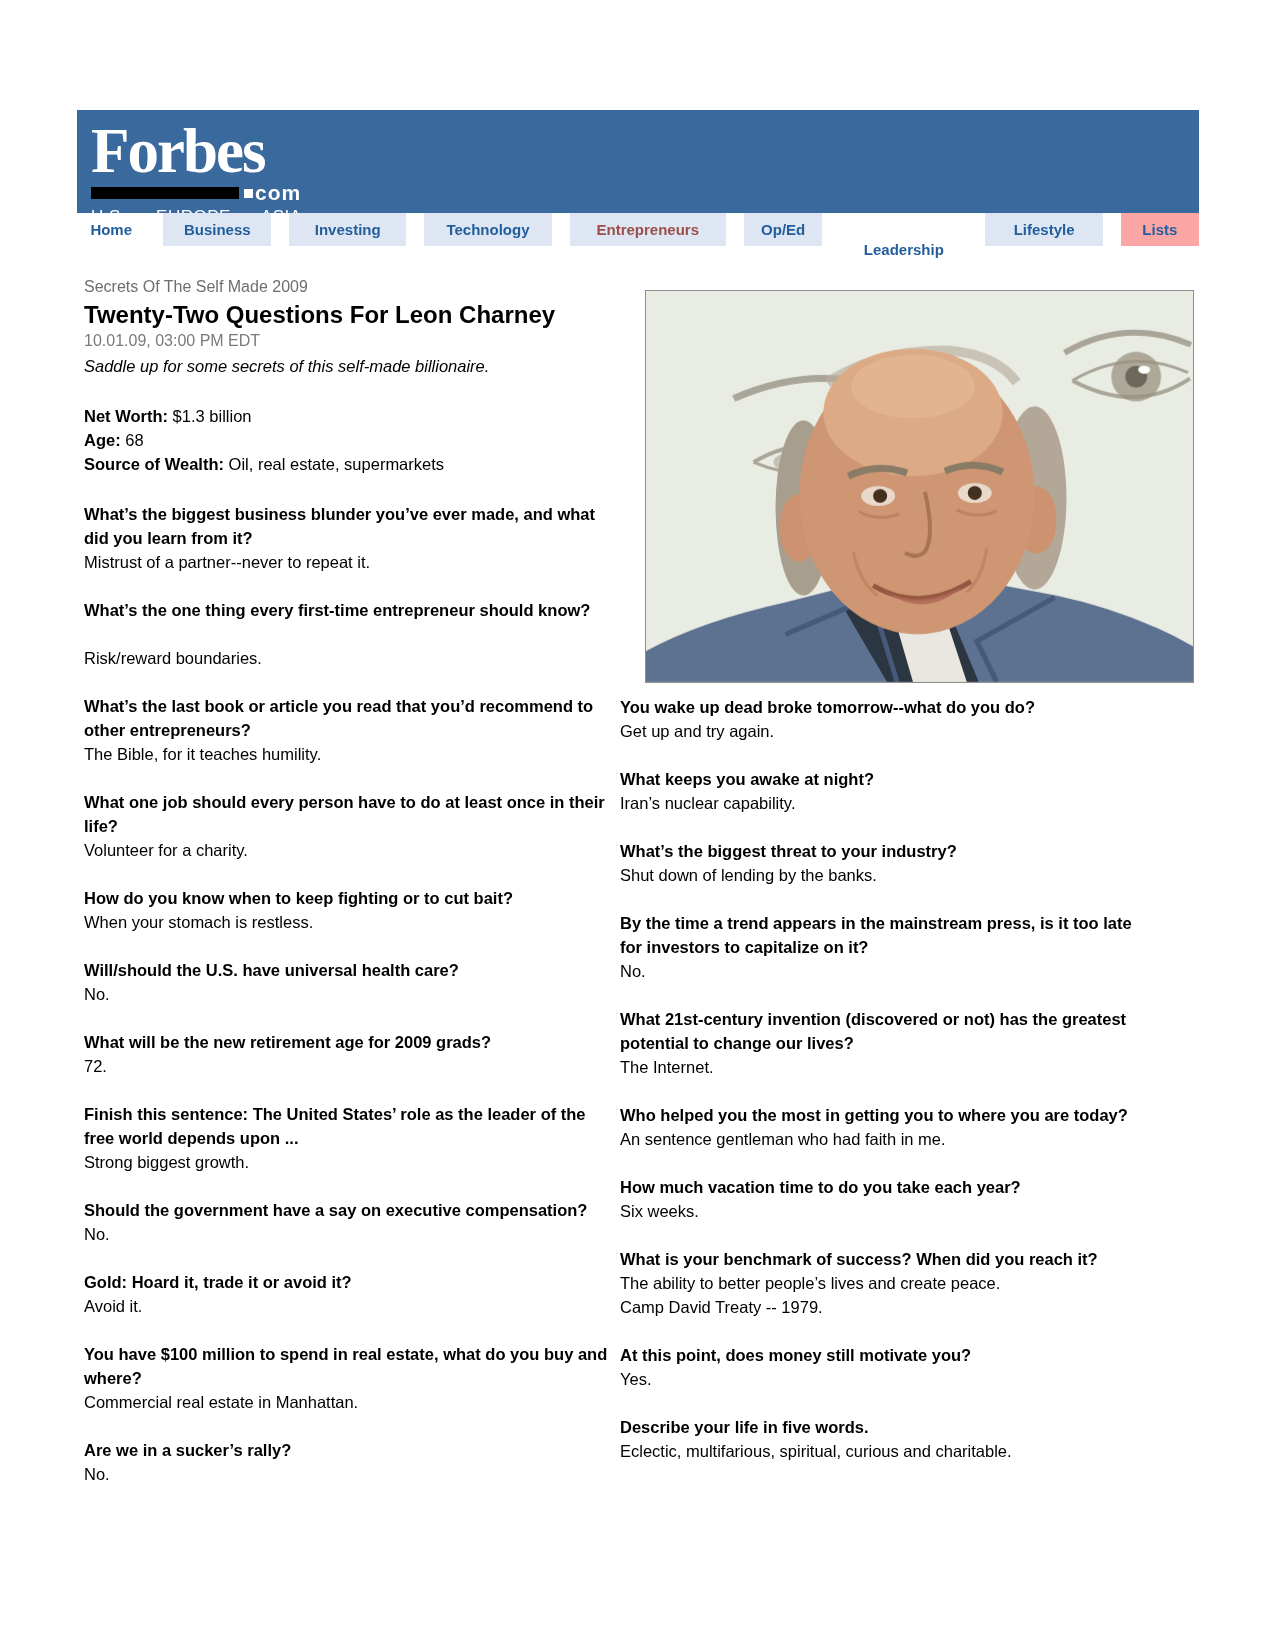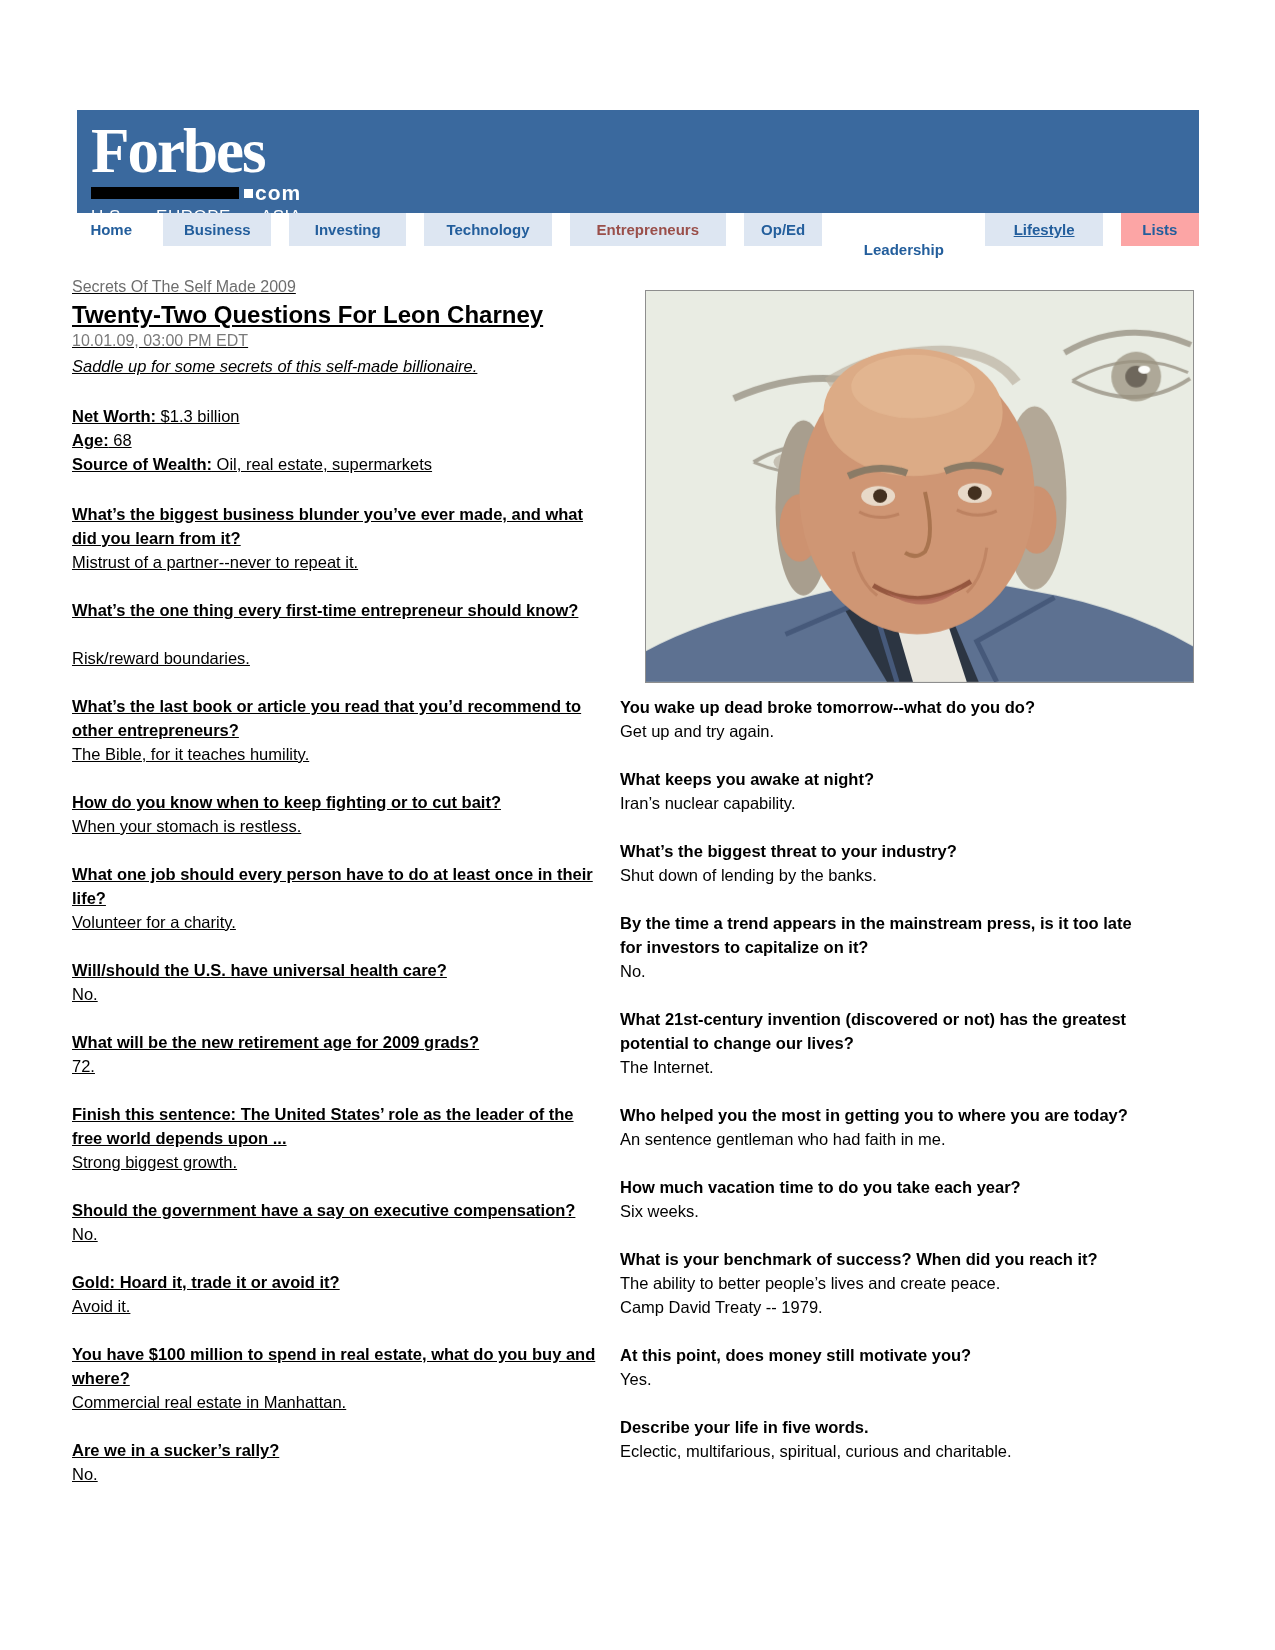--- a/index.html
+++ b/index.html
@@ -18,21 +18,21 @@
   .regions { margin-top:7px; display:flex; gap:30px; }
   .region { color:#fff; font-weight:normal; font-size:17px; letter-spacing:0.5px; cursor:pointer;text-align:right; }
 
   
   .nav { position:absolute; left:77px; top:213px; width:1122px; height:33px;
          display:flex; gap:18px; background:#fff; }
   .tab { display:flex; align-items:center; justify-content:center;
          font-weight:bold; font-size:15px; cursor:pointer; }
 
   
-  .left-col  { position:absolute; left:72px;  top:276px; width:529px;text-decoration:underline; }
+  .left-col  { position:absolute; left:84px;  top:276px; width:529px; }
   .right-col { position:absolute; left:620px; top:695px; width:524px; }
   .photo-box { position:absolute; left:645px; top:290px; width:549px; height:393px;
                border:1px solid #8e8e8e; }
   .photo-box svg { display:block; width:100%; height:100%; }
 
   .kicker { font-size:16px; color:#6e6e6e; line-height:22px; }
   .title  { font-size:24px; font-weight:bold; color:#000; line-height:30px; margin-top:2px; }
   .date   { font-size:16px; color:#7a7a7a; line-height:22px; }
   .deck   { font-size:16.5px; font-style:italic; line-height:23px; margin-top:3px; }
 
@@ -67,21 +67,21 @@
   </div>
 
   <div class="nav" id="nav">
       <div class="tab" style="background: rgb(255, 255, 255); color: rgb(35, 94, 156); flex-grow: 7; flex-basis: 0px;">Home</div>
       <div class="tab" style="background: rgb(221, 230, 242); color: rgb(35, 94, 156); flex-grow: 11; flex-basis: 0px;">Business</div>
       <div class="tab" style="background: rgb(221, 230, 242); color: rgb(35, 94, 156); flex-grow: 12; flex-basis: 0px;">Investing</div>
       <div class="tab" style="background: rgb(221, 230, 242); color: rgb(35, 94, 156); flex-grow: 13; flex-basis: 0px;">Technology</div>
       <div class="tab" style="background: rgb(221, 230, 242); color: rgb(154, 79, 74); flex-grow: 16; flex-basis: 0px;">Entrepreneurs</div>
       <div class="tab" style="background: rgb(221, 230, 242); color: rgb(35, 94, 156); flex-grow: 8; flex-basis: 0px;">Op/Ed</div>
       <div class="tab" style="background: rgb(221, 230, 242); color: rgb(35, 94, 156); flex-grow: 13; flex-basis: 0px; margin-top: 36px;">Leadership</div>
-      <div class="tab" style="background: rgb(221, 230, 242); color: rgb(35, 94, 156); flex-grow: 12; flex-basis: 0px; text-decoration: underline;">Lifestyle</div>
+      <div class="tab" style="background: rgb(221, 230, 242); color: rgb(35, 94, 156); flex-grow: 12; flex-basis: 0px;">Lifestyle</div>
       <div class="tab" style="background: #fca5a5; color: rgb(35, 94, 156); flex-grow: 8; flex-basis: 0px;">Lists</div>
     </div>
 
   <div class="left-col">
     <div class="kicker">Secrets Of The Self Made 2009</div>
     <div class="title">Twenty-Two Questions For Leon Charney</div>
     <div class="date">10.01.09, 03:00 PM EDT</div>
     <div class="deck">Saddle up for some secrets of this self-made billionaire.</div>
     <div class="stats" id="stats">
         <div class="stat-line"><b>Net Worth:</b> $1.3 billion</div>
@@ -95,26 +95,26 @@
         </div>
         <div class="qa">
           <div class="question">What’s the one thing every first-time entrepreneur should know?</div>
           <div class="answer gap">Risk/reward boundaries.</div>
         </div>
         <div class="qa">
           <div class="question">What’s the last book or article you read that you’d recommend to other entrepreneurs?</div>
           <div class="answer">The Bible, for it teaches humility.</div>
         </div>
         <div class="qa">
+          <div class="question">What one job should every person have to do at least once in their life?</div>
+          <div class="answer">Volunteer for a charity.</div>
+        </div>
+        <div class="qa">
           <div class="question">How do you know when to keep fighting or to cut bait?</div>
           <div class="answer">When your stomach is restless.</div>
-        </div>
-        <div class="qa">
-          <div class="question">What one job should every person have to do at least once in their life?</div>
-          <div class="answer">Volunteer for a charity.</div>
         </div>
         <div class="qa">
           <div class="question">Will/should the U.S. have universal health care?</div>
           <div class="answer">No.</div>
         </div>
         <div class="qa">
           <div class="question">What will be the new retirement age for 2009 grads?</div>
           <div class="answer">72.</div>
         </div>
         <div class="qa">

